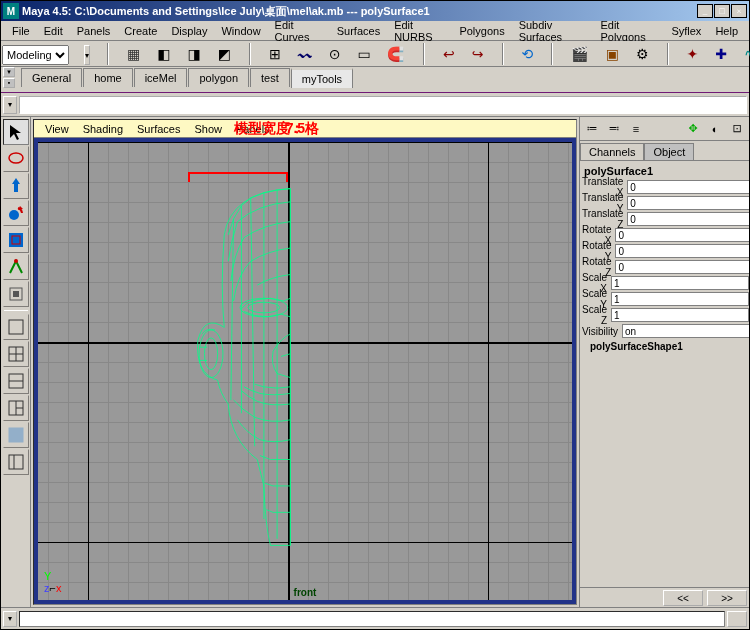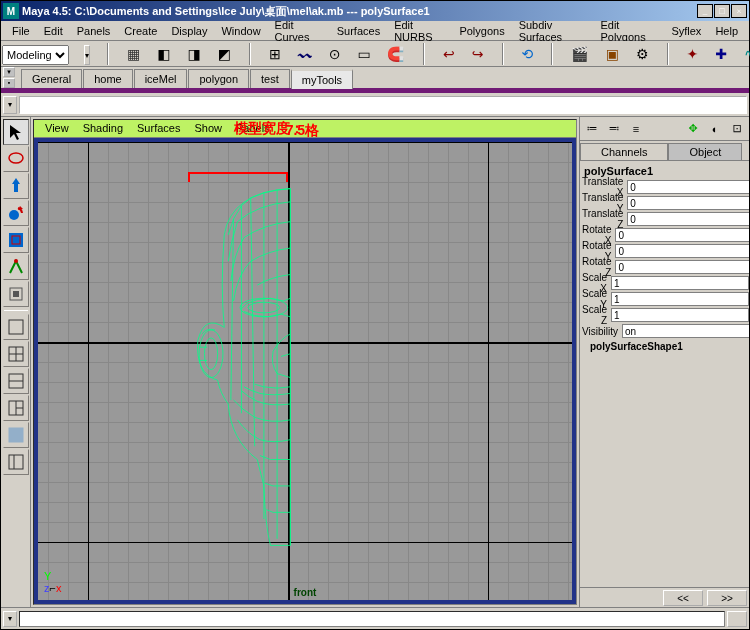--- a/index.html
+++ b/index.html
@@ -10,35 +10,35 @@
 .titlebar .title { flex: 1; font-weight: bold; }
 .titlebar .winbtns { display: flex; gap: 1px; }
 .titlebar .winbtns div { width: 16px; height: 14px; background: #d4d0c8; border: 1px solid #000; display: flex; align-items: center; justify-content: center; font-size: 9px; font-family: "Marlett"; cursor: pointer; }
 .menubar { background: #d4d0c8; height: 20px; display: flex; align-items: center; padding: 0 4px; border-bottom: 1px solid #808080; }
 .menubar span { padding: 2px 7px; cursor: pointer; }
 .shelf-row { display: flex; height: 26px; border-bottom: 1px solid #808080; align-items: flex-end; padding: 1px; gap: 15px; background:#d4d0c8;}
 .shelf-row select { height: 20px; font-size: 11px; }
 .shelf-row .drop { width: 14px; height: 20px; border: 1px outset #fff; background:#d4d0c8; display:flex;align-items:center;justify-content:center;font-size:8px; }
 .shelf-row .divider { width: 6px; height: 22px; border-left:1px solid #808080; border-right:1px solid #fff; margin:0 2px; }
 .shelf-icon { width: 22px; height: 22px; border: 1px solid transparent; display:inline-flex; align-items:center; justify-content:center; font-size:14px; cursor:pointer; }
-.tabs-row { display:flex; height: 26px; border-bottom: 5px solid #701a75; align-items:center; padding:0 2px;}
+.tabs-row { display:flex; height: 26px; border-bottom: 1px solid #701a75; align-items:flex-start; padding:0 2px;}
 .tabs-row .vtool { width:14px; display:flex; flex-direction:column; gap:1px; margin-right:4px;}
 .tabs-row .vtool div {width:12px;height:10px;background:#c0c0c0;border:1px outset #fff;font-size:7px;text-align:center;}
 .tabs-row .tab { padding: 3px 10px; background:#d4d0c8; border:1px solid #808080; border-bottom:none; margin-right:1px; cursor:pointer; position:relative; top:1px;}
 .tabs-row .tab.active { background:#e8e8e8; border-top:2px solid #d4d0c8; }
 .cmdrow { display:flex; height:24px; border-bottom:1px solid #808080; align-items:center; padding:2px; gap:2px;}
 .cmdrow .drop { width:14px; height:18px; border:1px outset #fff; display:flex;align-items:center;justify-content:center;font-size:8px;cursor:pointer; }
 .cmdrow input { flex:1; height:18px; border:1px inset #fff; padding:0 2px; background:#fff; }
 .main { flex:1; display:flex; overflow:hidden; }
 .toolcol { width:30px; background:#d4d0c8; border-right:1px solid #808080; display:flex; flex-direction:column; align-items:center; padding:2px 0; gap:1px;}
 .toolcol .tool { width:26px; height:26px; border:1px outset #d4d0c8; display:flex; align-items:center; justify-content:center; cursor:pointer; }
 .toolcol .tool.active { border:1px inset #808080; background:#e0e0e0; }
 .toolcol .hr { width:24px; height:1px; background:#808080; margin:2px 0; border-bottom:1px solid #fff;}
 .viewport-area { flex:1; display:flex; flex-direction:column; background:#a0a0a0; border:1px inset #808080; margin:2px; position:relative; }
-.vpmenu { height:18px; background:#bef264; display:flex; padding:0 4px; gap:0; border-bottom:1px solid #808080;}
+.vpmenu { height:18px; background:#fef9c3; display:flex; align-items:center; padding:0 4px; gap:0; border-bottom:1px solid #808080;}
 .vpmenu span { padding:2px 7px; cursor:pointer; }
 .annotation { position:absolute; top:0px; left:200px; color:#ff0000; font-weight:bold; font-size:14px; z-index:10; font-family:"Microsoft YaHei","SimHei",sans-serif;}
 .annotation-num { position:absolute; top:18px; left:240px; color:#ff0000; font-weight:bold; font-size:14px; z-index:10;}
 .viewport { flex:1; background:#999; position:relative; overflow:hidden; border:4px solid #223388;}
 .grid { position:absolute; inset:0; background:
   linear-gradient(#000 1px, transparent 1px) 0 50%/100% 200px,
   linear-gradient(90deg, #000 1px, transparent 1px) 50% 0/200px 100%,
   linear-gradient(#888 1px, transparent 1px) 0 0/100% 20px,
   linear-gradient(90deg, #888 1px, transparent 1px) 0 0/20px 100%,
   #999;
@@ -52,21 +52,21 @@
 .red-bracket:before{left:0;} .red-bracket:after{right:0;}
 .wireframe { position:absolute; left:145px; top:40px; width:175px; height:370px; }
 .axis-indicator { position:absolute; bottom:6px; left:6px; font-size:10px; }
 .axis-indicator .y { color:#00ff00; } .axis-indicator .x { color:#ff0000; } .axis-indicator .z { color:#4040ff;}
 .vplabel { position:absolute; bottom:2px; left:50%; transform:translateX(-50%); color:#004400; font-weight:bold; font-size:10px;}
 .rightpanel { width:170px; background:#d4d0c8; border-left:1px solid #808080; display:flex; flex-direction:column; }
 .rp-icons { height:24px; display:flex; align-items:center; padding:2px; gap:2px; border-bottom:1px solid #808080;}
 .rp-icons .ico { width:20px; height:20px; border:1px solid transparent; display:flex; align-items:center; justify-content:center; cursor:pointer;}
 .rp-icons .spacer { flex:1; }
 .rp-tabs { height:20px; display:flex; border-bottom:1px solid #808080; align-items:flex-end;}
-.rp-tabs .tab { padding:2px 20px; border:1px solid #808080; border-bottom:none; cursor:pointer; background:#c0c0c0;}
+.rp-tabs .tab { padding:2px 8px; border:1px solid #808080; border-bottom:none; cursor:pointer; background:#c0c0c0;}
 .rp-tabs .tab.active { background:#d4d0c8; }
 .rp-body { flex:1; background:#d4d0c8; padding:2px; overflow:auto;}
 .rp-body .objname { font-weight:bold; padding:2px; }
 .rp-body .attr-row { display:flex; height:16px; align-items:center; }
 .rp-body .attr-row .lbl { width:90px; text-align:right; padding-right:4px; font-size:10px;}
 .rp-body .attr-row input { flex:1; height:14px; font-size:10px; border:1px solid #808080; background:#fff; padding:0 2px;}
 .rp-body .shapehdr { font-weight:bold; background:#c0c0c0; padding:1px 2px; margin-top:4px; border:1px inset #808080;}
 .rp-body .shapename { padding:2px 8px; font-weight:bold; font-size:10px;}
 .rp-bottom { height:20px; display:flex; justify-content:flex-end; gap:4px; padding:2px; border-top:1px solid #808080;}
 .rp-bottom button { width:40px; height:16px; font-size:10px; border:1px outset #fff; background:#d4d0c8; cursor:pointer;}

